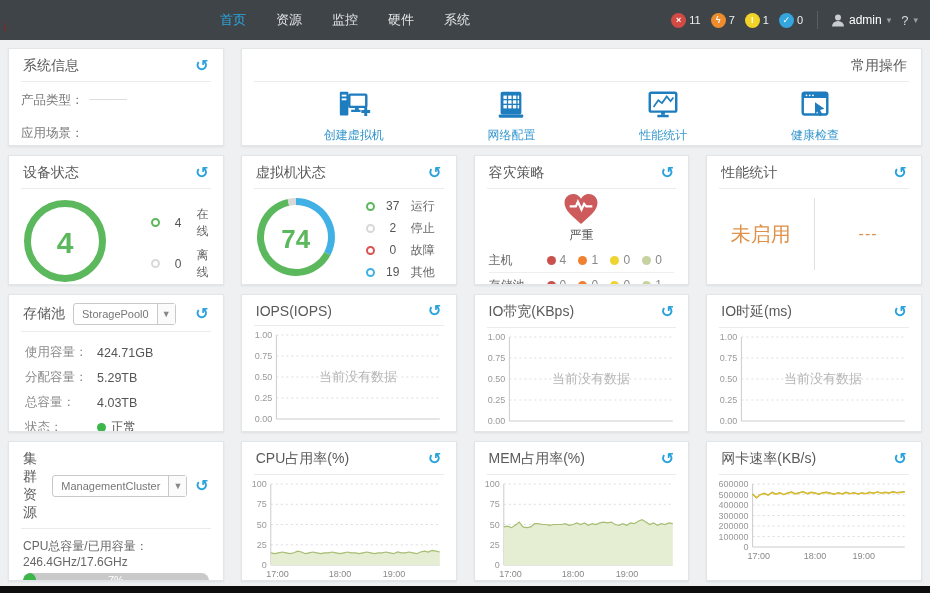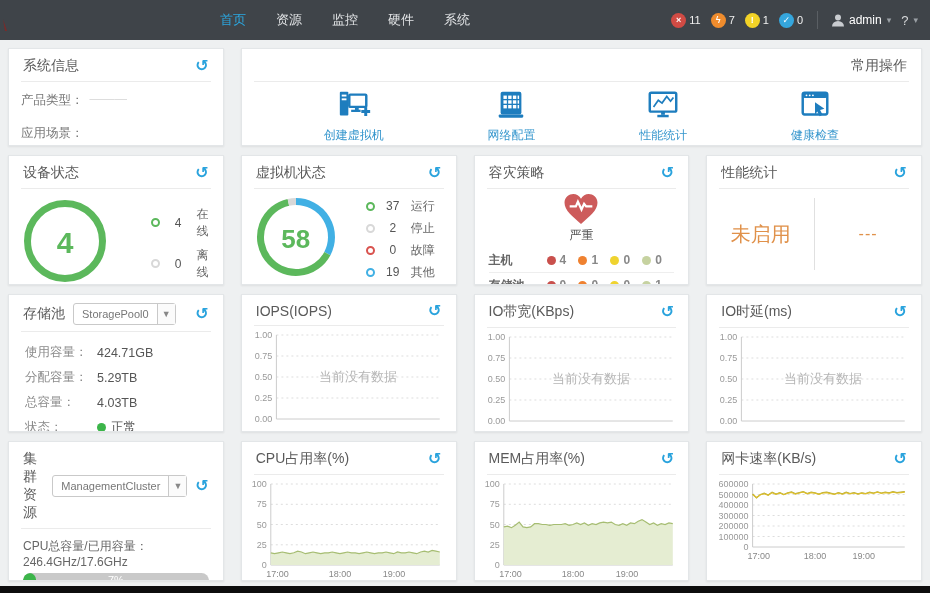--- a/index.html
+++ b/index.html
@@ -53,21 +53,21 @@
   .donut-num { position:absolute; inset:0; display:flex; align-items:center; justify-content:center; font-weight:bold; }
   .legend { display:flex; flex-direction:column; gap:7px; }
   .leg-item { display:flex; align-items:center; gap:11px; font-size:12px; color:#666;text-align:center; }
   .ring { width:9px; height:9px; border-radius:50%; border:2px solid #999; flex:none; }
   .leg-count { min-width:14px; color:#555; }
 
   
   .health-top { display:flex; flex-direction:column; align-items:center; padding-top:3px; }
   .health-label { font-size:12px; color:#555; margin-top:1px; }
   .hrows { margin:4px 14px 0 14px; }
-  .hrow { display:flex; align-items:center; height:25px; border-bottom:1px solid #eee; font-size:12px;font-weight:bold; }
+  .hrow { display:flex; align-items:center; height:25px; border-bottom:1px solid #eee; font-size:12px; }
   .hrow-label { width:58px; color:#666; }
   .hcell { flex:1; display:flex; align-items:center; gap:4px; color:#888; }
   .hdot { width:9px; height:9px; border-radius:50%; flex:none; }
 
   
   .dr-body { display:flex; align-items:center; height:90px; }
   .dr-left { width:50%; display:flex; justify-content:center; }
   .dr-status { font-size:20px; color:#e0914a; }
   .dr-divider { width:1px; height:72px; background:#e0e0e0; }
   .dr-right { flex:1; display:flex; justify-content:center; }
@@ -258,21 +258,21 @@
       <span class="ptitle">虚拟机状态</span>
       <span class="refresh">↺</span>
     </div>
     <div class="status-body" style="padding-top:8px">
       <div class="donut-wrap">
         <div><svg width="80" height="80">
               <path d="M40.00 4.50 A35.5 35.5 0 0 1 71.36 56.63" fill="none" stroke="#41b0e4" stroke-width="7"></path>
               <path d="M71.36 56.63 A35.5 35.5 0 1 1 32.37 5.33" fill="none" stroke="#5cb85c" stroke-width="7"></path>
               <path d="M32.37 5.33 A35.5 35.5 0 0 1 40.00 4.50" fill="none" stroke="#d8d8d8" stroke-width="7"></path>
             </svg></div>
-        <div class="donut-num" style="font-size: 26px; color: rgb(92, 184, 92);">58</div>
+        <div class="donut-num" style="font-size: 26px; color: rgb(92, 184, 92);">74</div>
       </div>
       <div class="legend" style="margin-left:30px; gap:5px">
         <div class="leg-item">
           <span class="ring" style="border-color: rgb(92, 184, 92);"></span>
           <span class="leg-count">37</span>
           <span>运行</span>
         </div>
         <div class="leg-item">
           <span class="ring" style="border-color: rgb(216, 216, 216);"></span>
           <span class="leg-count">2</span>

